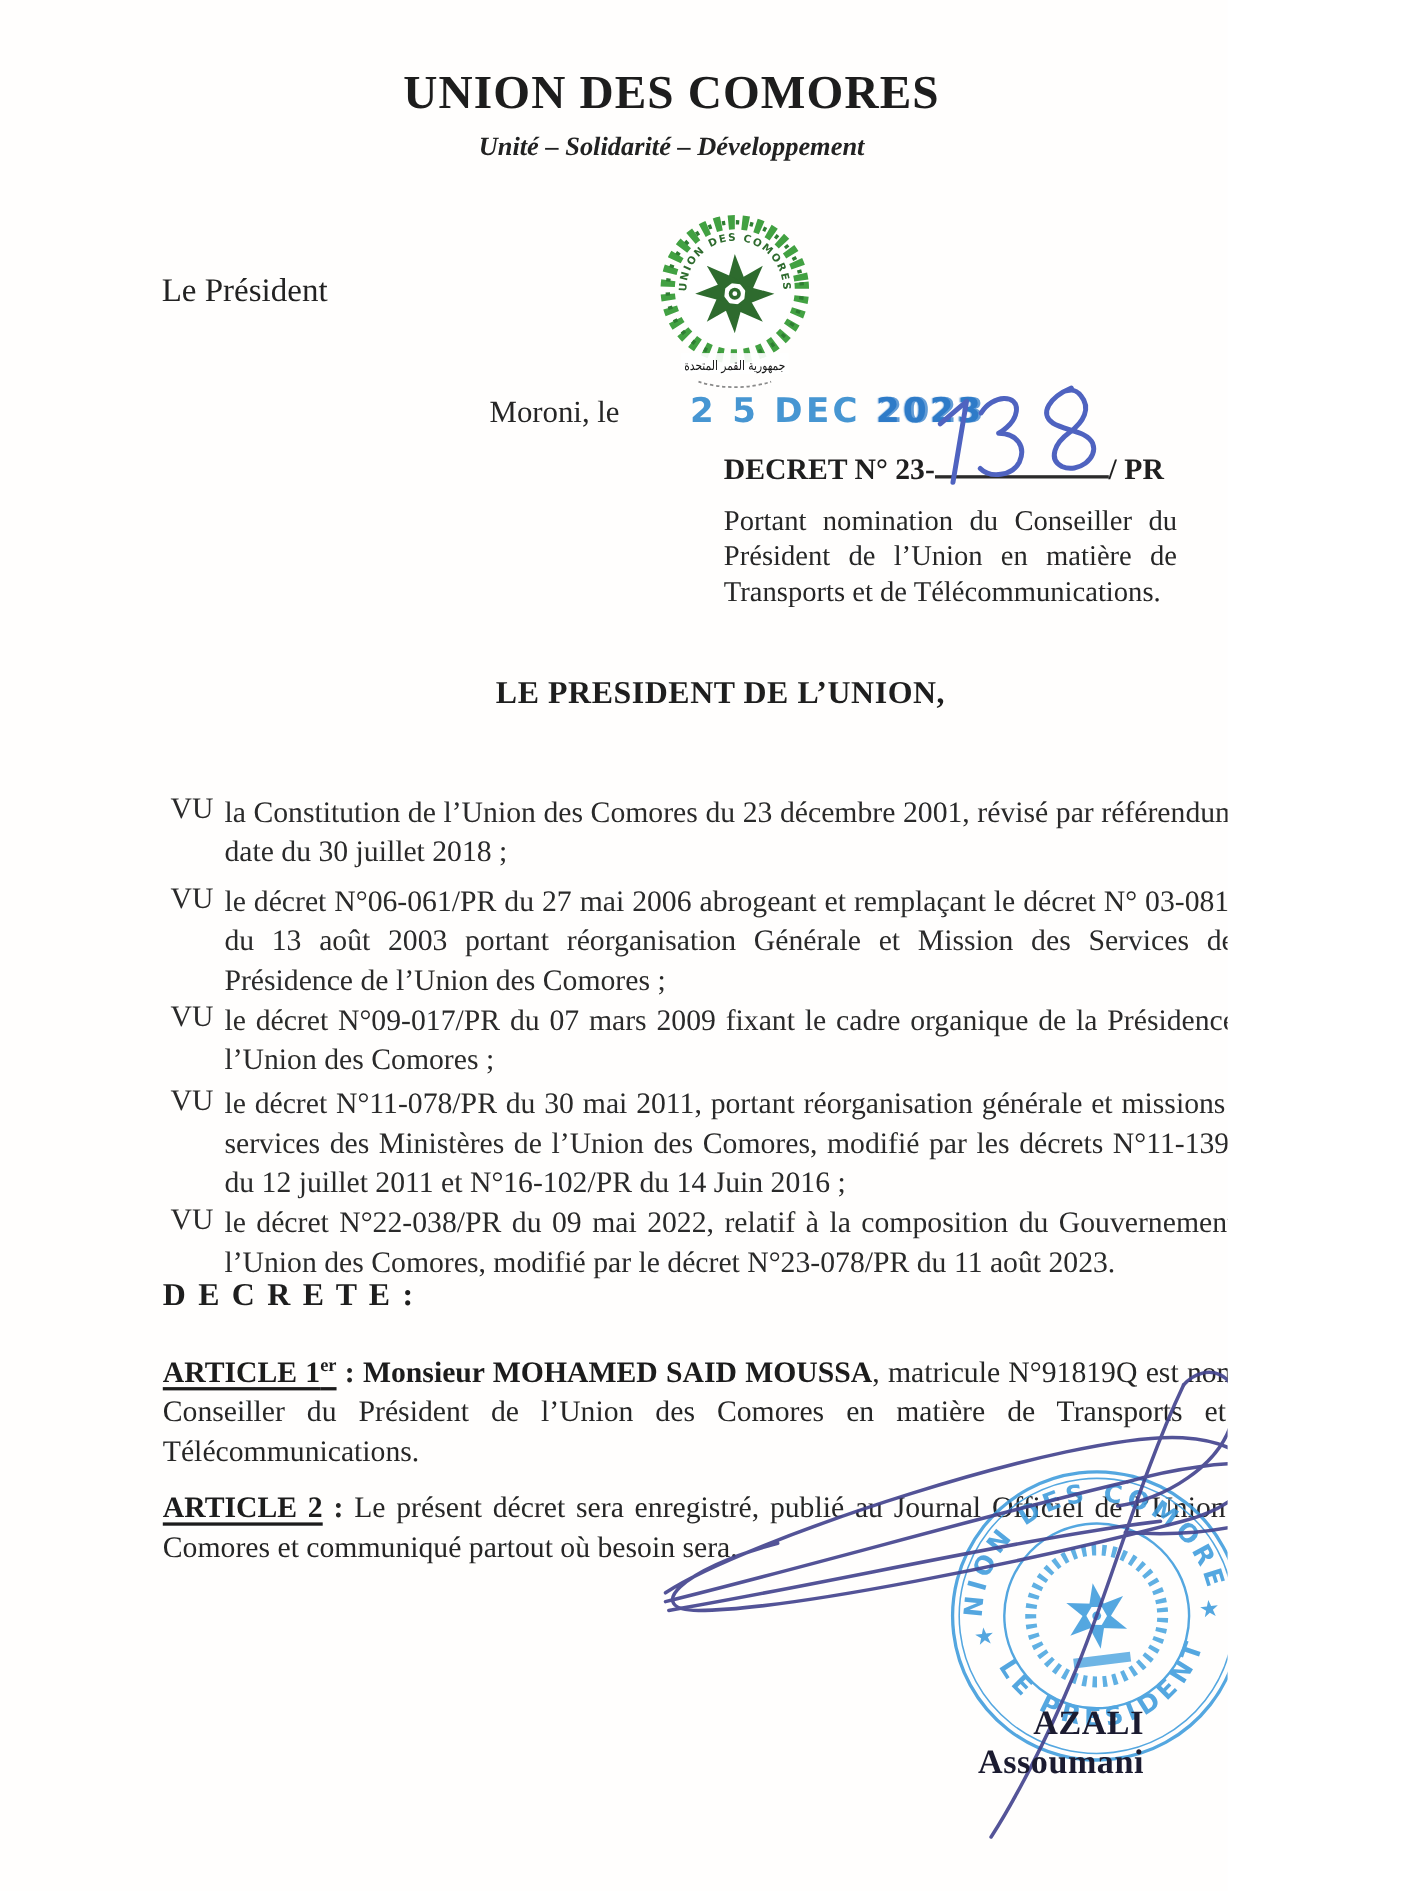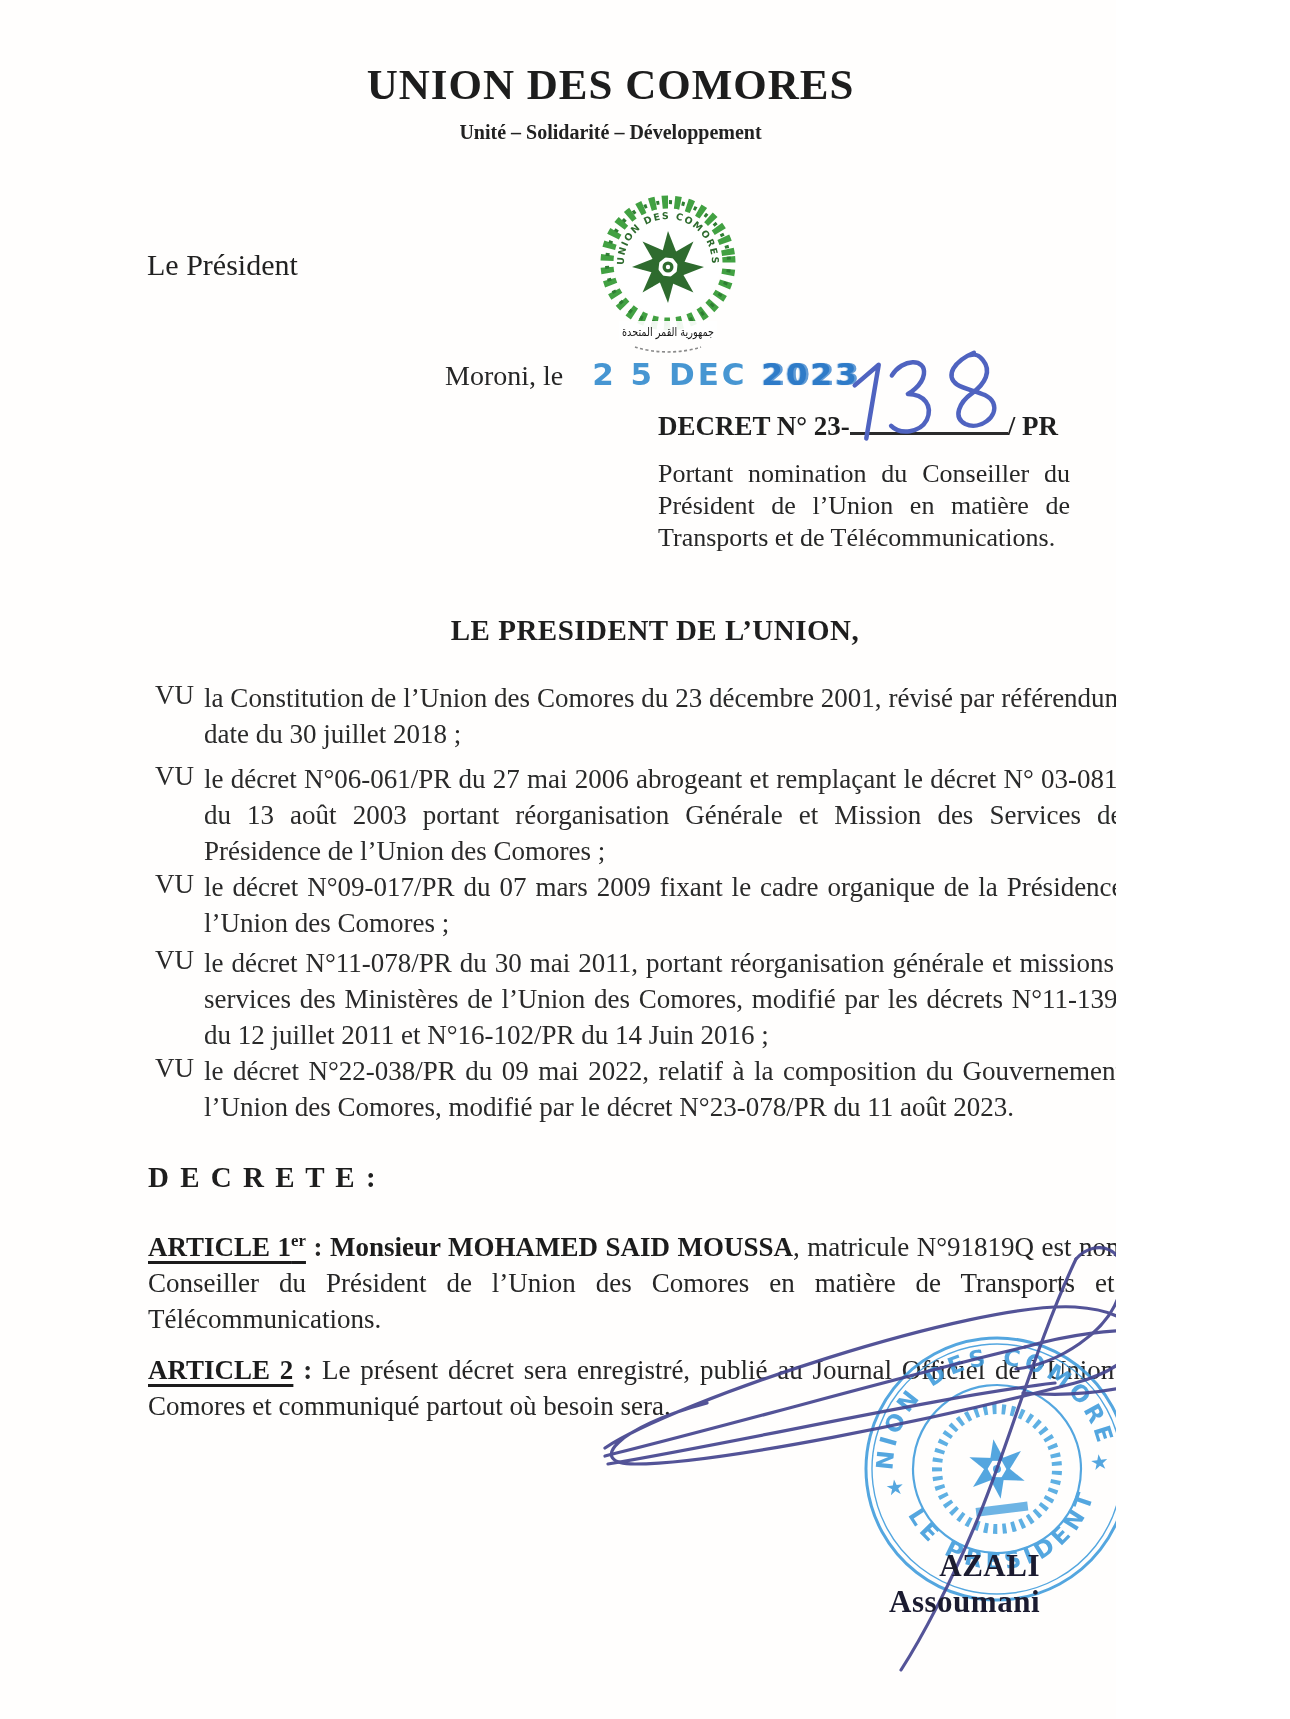--- a/index.html
+++ b/index.html
@@ -1,35 +1,35 @@
 <!DOCTYPE html>
 <html><head>
 <meta charset="utf-8">
 <style>
   html,body{margin:0;padding:0;background:#ffffff;}
   .page{position:relative;width:1116px;height:1719px;background:#fffefd;overflow:hidden;
         font-family:"Liberation Serif","DejaVu Serif",serif;color:#2a2a2a;}
   .header-block{position:absolute;left:148px;top:60px;width:925px;text-align:center;}
   .doc-title{font-size:43px;font-weight:bold;letter-spacing:1px;color:#1d1d1d;}
-  .doc-motto{font-size:20px;font-weight:bold;margin-top:12px;color:#222;}
+  .doc-motto{font-size:24px;font-weight:bold;font-style:italic;margin-top:12px;color:#222;}
   .role-title{position:absolute;left:147px;top:248px;font-size:30px;font-weight:normal;color:#222;}
   .emblem{position:absolute;left:583px;top:183px;width:170px;height:176px;}
   .date-line{position:absolute;left:445px;top:356px;font-size:28px;color:#262626;white-space:nowrap;}
-  .date-stamp{display:inline-block;margin-left:29px;font-family:"DejaVu Sans",sans-serif;
+  .date-stamp{display:inline-block;margin-left:64px;font-family:"DejaVu Sans",sans-serif;
               font-weight:bold;font-size:31px;color:#4796d2;letter-spacing:3px;}
   .stamp-year{color:#2e7bc8;text-shadow:2.5px 0 0 rgba(46,123,200,.75), -1px 0 1px rgba(46,123,200,.5);}
   .decret-line{position:absolute;left:658px;top:402px;font-size:27px;font-weight:bold;color:#1f1f1f;white-space:nowrap;}
   .number-slot{display:inline-block;position:relative;width:158px;height:30px;
                border-bottom:3px solid #2b2b2b;vertical-align:baseline;}
   .handwritten{position:absolute;left:-8px;bottom:-12px;width:168px;height:100px;overflow:visible;}
   .decret-subject{position:absolute;left:658px;top:458px;width:412px;font-size:26px;line-height:32px;
                   text-align:justify;color:#262626;}
   .union-heading{position:absolute;left:148px;top:614px;width:1014px;text-align:center;
                  font-size:29px;font-weight:bold;letter-spacing:.5px;color:#1e1e1e;}
-  .vu-row{position:absolute;left:148px;width:1010px;}
+  .vu-row{position:absolute;left:148px;width:1010px;margin-top:40px;}
   .vu-label{position:absolute;left:7px;top:0;font-size:27px;color:#2a2a2a;}
   .vu-text{margin-left:56px;font-size:27px;line-height:36px;text-align:justify;color:#2a2a2a;}
   .vu-1{top:680px;} .vu-2{top:761px;} .vu-3{top:869px;} .vu-4{top:945px;} .vu-5{top:1053px;}
   .decrete-heading{position:absolute;left:148px;top:1161px;width:1014px;text-align:left;
                    font-size:29px;font-weight:bold;letter-spacing:2px;color:#1e1e1e;}
   .article{position:absolute;left:148px;width:1012px;font-size:27px;line-height:36px;
            text-align:justify;color:#262626;}
   .article-1{top:1223px;} .article-2{top:1352px;}
   .article-label{font-weight:bold;text-decoration:underline;text-underline-offset:5px;
                  text-decoration-thickness:2.5px;color:#1c1c1c;}

